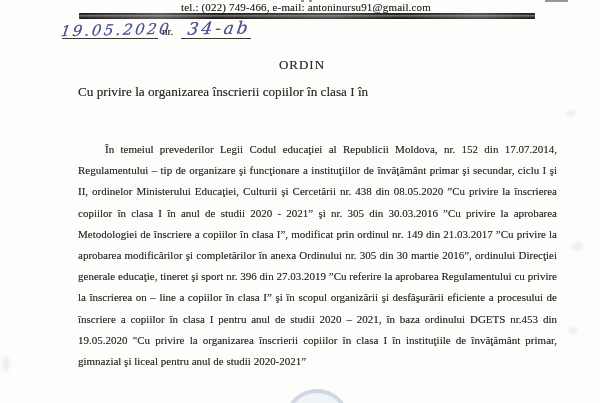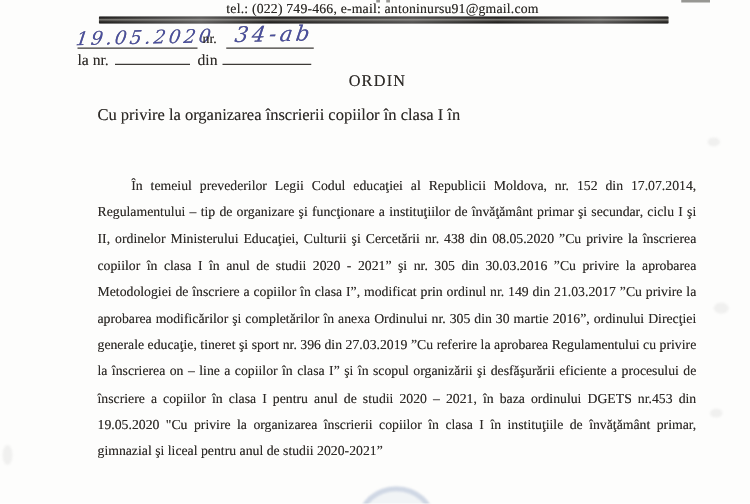--- a/index.html
+++ b/index.html
@@ -139,23 +139,20 @@
   <div class="rule"></div>
 
   <div class="hand hand-date">19.05.2020</div>
   <div class="blank-line date-underline"></div>
 
   <div class="nr-label">nr.</div>
 
   <div class="hand hand-number">34-ab</div>
   <div class="blank-line number-underline"></div>
 
-  <div class="incoming-row">
-    <span>la nr.</span><span class="fill fill-la"></span><span>din</span><span class="fill fill-din"></span>
-  </div>
 
   <div class="order-heading">ORDIN</div>
 
   <div class="subject">
     <div>Cu privire la organizarea înscrierii copiilor în clasa I în</div>
   </div>
 
   <div class="order-body">În temeiul prevederilor Legii Codul educaţiei al Republicii Moldova, nr. 152 din 17.07.2014, Regulamentului – tip de organizare şi funcţionare a instituţiilor de învăţământ primar şi secundar, ciclu I şi II, ordinelor Ministerului Educaţiei, Culturii şi Cercetării nr. 438 din 08.05.2020 ”Cu privire la înscrierea copiilor în clasa I în anul de studii 2020 - 2021” şi nr. 305 din 30.03.2016 ”Cu privire la aprobarea Metodologiei de înscriere a copiilor în clasa I”, modificat prin ordinul nr. 149 din 21.03.2017 ”Cu privire la aprobarea modificărilor şi completărilor în anexa Ordinului nr. 305 din 30 martie 2016”, ordinului Direcţiei generale educaţie, tineret şi sport nr. 396 din 27.03.2019 ”Cu referire la aprobarea Regulamentului cu privire la înscrierea on – line a copiilor în clasa I” şi în scopul organizării şi desfăşurării eficiente a procesului de înscriere a copiilor în clasa I pentru anul de studii 2020 – 2021, în baza ordinului DGETS nr.453 din 19.05.2020 "Cu privire la organizarea înscrierii copiilor în clasa I în instituţiile de învăţământ primar, gimnazial şi liceal pentru anul de studii 2020-2021”</div>
 
   <div class="stamp-fragment"></div>

